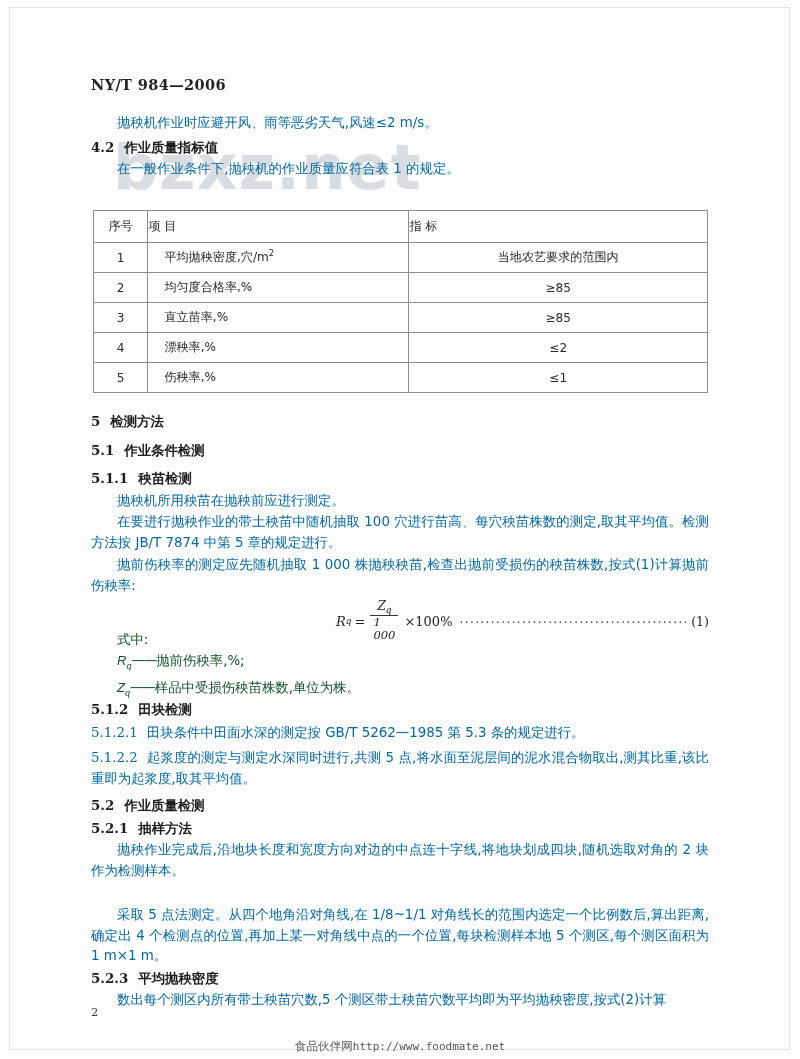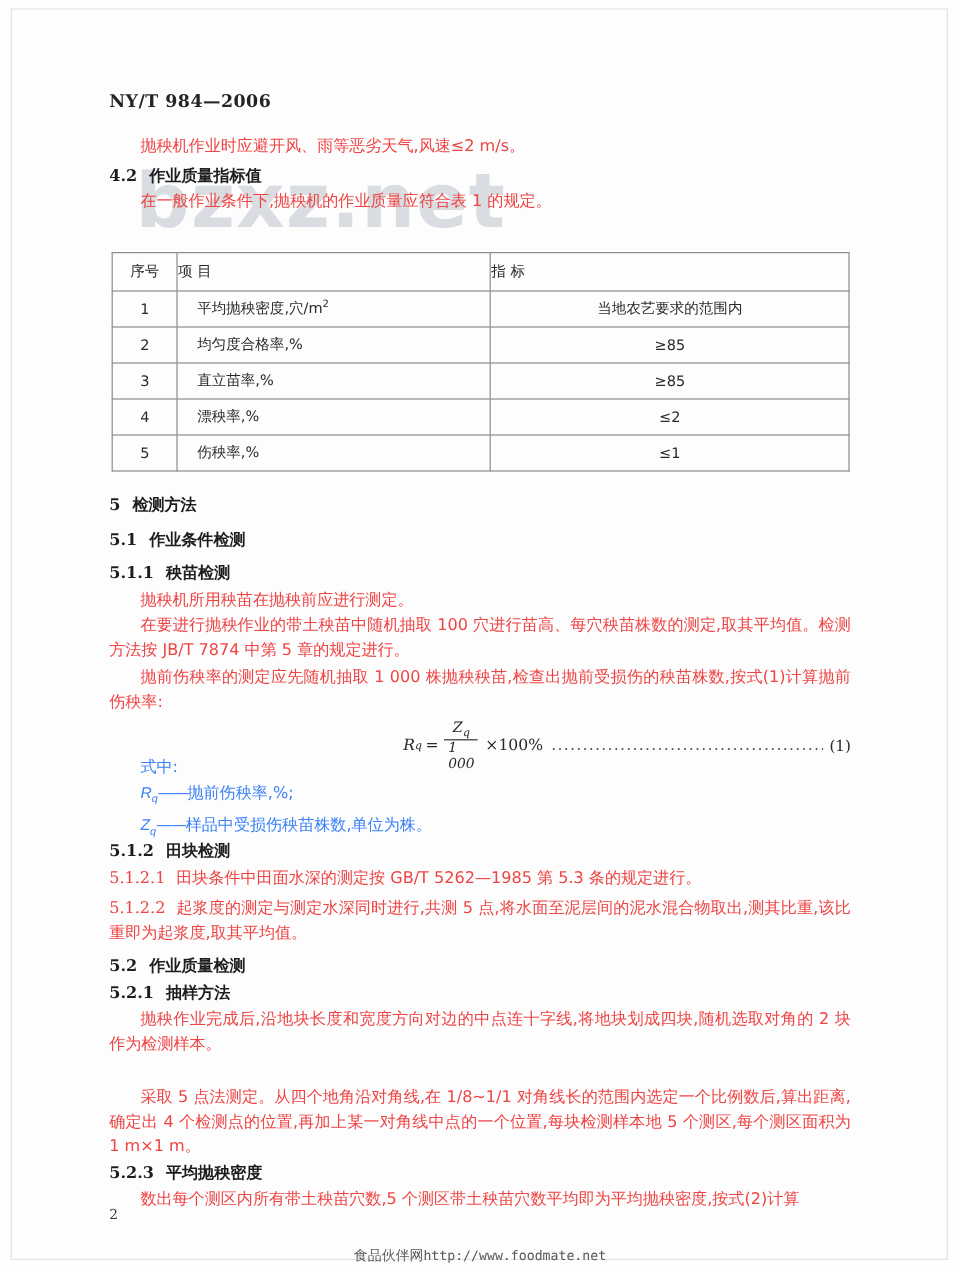--- a/index.html
+++ b/index.html
@@ -55,21 +55,21 @@
     left: 91px;
     top: 64px;
     font-family: "DejaVu Serif", "Liberation Serif", serif;
     font-size: 14.5px;
     font-weight: bold;
     color: #242424;
     letter-spacing: 0.4px;
   }
   .blk {
     position: absolute;
-    color: #ef4444;
+    color: #0369a1;
     font-size: 13.4px;
     line-height: 20.6px;
     font-family: "DejaVu Sans", "Liberation Sans", sans-serif;
   }
   .body-txt {
     left: 91px;
     width: 618px;
     text-align: justify;
     text-justify: inter-ideograph;
   }
@@ -163,21 +163,21 @@
     padding-top: 4px;
   }
   .eqno { font-family: "DejaVu Serif", "Liberation Serif", serif; font-size: 12.6px; }
 
   .deflist {
     position: absolute;
     left: 91px;
     width: 618px;
     font-size: 13.4px;
     line-height: 21px;
-    color: #3b82f6;
+    color: #14532d;
   }
   .deflist .row { text-indent: 26px; }
   .dvar {
     font-family: Liberation Sans, sans-serif;
     font-style: italic;
     font-size: 13px;
   }
   .dvar sub { font-style: italic; font-size: 9px; }
   .dash { letter-spacing: -1px; }
 

